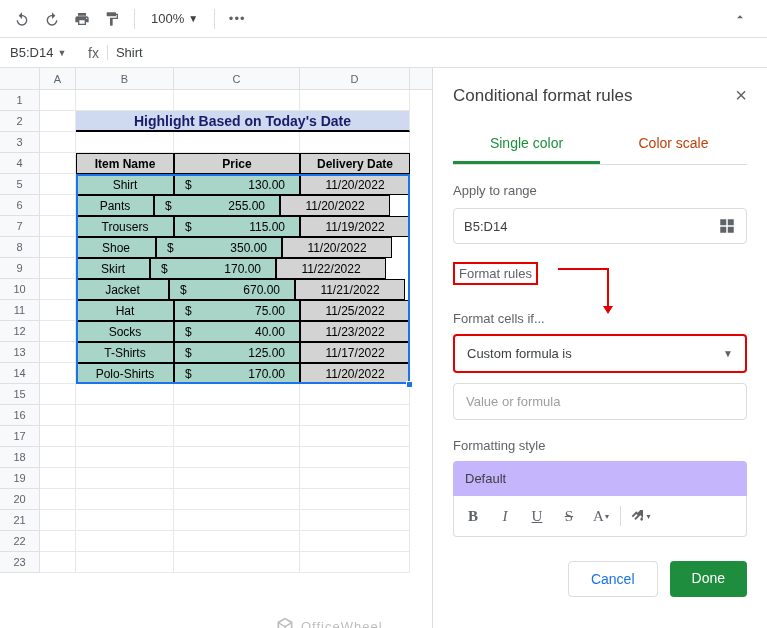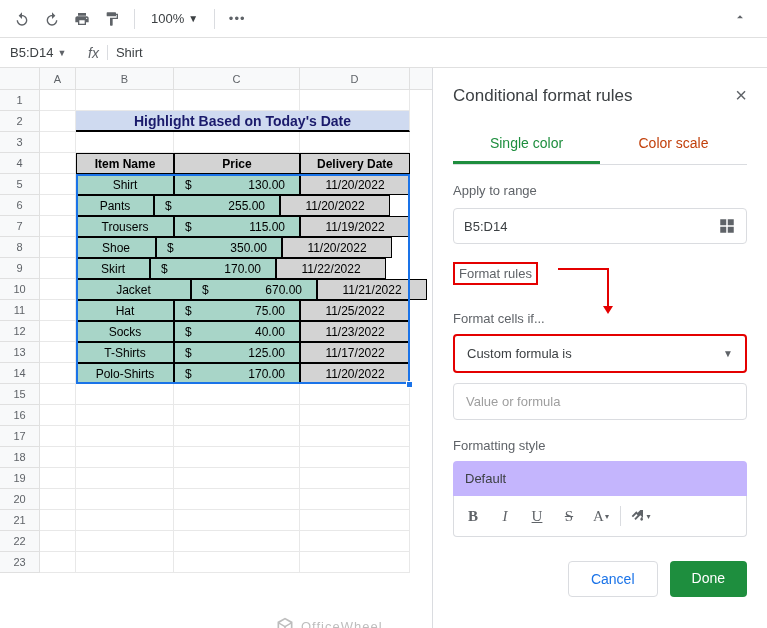--- a/index.html
+++ b/index.html
@@ -4,21 +4,21 @@
 <style>
 * { box-sizing: border-box; margin: 0; padding: 0; }
 body { font-family: Arial, sans-serif; font-size: 13px; background: #fff; width: 767px; height: 628px; overflow: hidden; position: relative; }
 .toolbar { display: flex; align-items: center; padding: 4px 10px; gap: 6px; border-bottom: 1px solid #e0e0e0; height: 38px; }
 .tb-btn { width: 24px; height: 24px; display: flex; align-items: center; justify-content: center; cursor: pointer; color: #5f6368; border-radius: 3px; }
 .tb-sep { width: 1px; height: 20px; background: #dadce0; margin: 0 4px; }
 .zoom { display: flex; align-items: center; gap: 4px; color: #3c4043; cursor: pointer; padding: 0 6px; }
 .collapse-arrow { margin-left: auto; margin-right: 10px; cursor: pointer; color: #5f6368; }
 .namebox-row { display: flex; align-items: center; padding: 4px 10px; height: 30px; border-bottom: 1px solid #e0e0e0; gap: 8px; }
 .namebox { width: 70px; color: #3c4043; font-size: 13px; display: flex; align-items: center; gap: 4px; }
-.fx-label { font-style: italic; color: #5f6368; font-size: 14px; }
+.fx-label { color: #5f6368; font-size: 14px; }
 .formula-bar { flex: 1; color: #3c4043; padding-left: 8px; border-left: 1px solid #dadce0; }
 .main { display: flex; height: calc(100% - 68px); }
 .sheet { width: 432px; overflow: hidden; position: relative; }
 .sidepanel { flex: 1; border-left: 1px solid #dadce0; padding: 16px 20px; position: relative; background: #fff; }
 .col-headers { display: flex; background: #f8f9fa; border-bottom: 1px solid #e0e0e0; height: 22px; }
 .rowhead-corner { width: 40px; border-right: 1px solid #e0e0e0; }
 .col-head { text-align: center; font-size: 11px; color: #5f6368; border-right: 1px solid #e0e0e0; line-height: 22px; }
 .col-A { width: 36px; } .col-B { width: 98px; } .col-C { width: 126px; } .col-D { width: 110px; }
 .grid-body { display: flex; }
 .row-heads { width: 40px; background: #f8f9fa; border-right: 1px solid #e0e0e0; }
@@ -202,21 +202,21 @@
             <div class="cell " style="width: 36px;"></div>
             <div class="cell data-cell" style="width: 74px;">Skirt</div>
             <div class="cell price-cell" style="width: 126px;">
               <span class="dollar">$</span>
               <span class="amt">170.00</span>
             </div>
             <div class="cell date-cell" style="width: 110px;">11/22/2022</div>
           </div>
           <div class="cell-row">
             <div class="cell " style="width: 36px;"></div>
-            <div class="cell data-cell" style="width: 115px; text-align: center;">Jacket</div>
+            <div class="cell data-cell" style="width: 93px; text-align: center;">Jacket</div>
             <div class="cell price-cell" style="width: 126px;">
               <span class="dollar">$</span>
               <span class="amt">670.00</span>
             </div>
             <div class="cell date-cell" style="width: 110px;">11/21/2022</div>
           </div>
           <div class="cell-row">
             <div class="cell " style="width: 36px;"></div>
             <div class="cell data-cell" style="width: 98px;">Hat</div>
             <div class="cell price-cell" style="width: 126px;">

